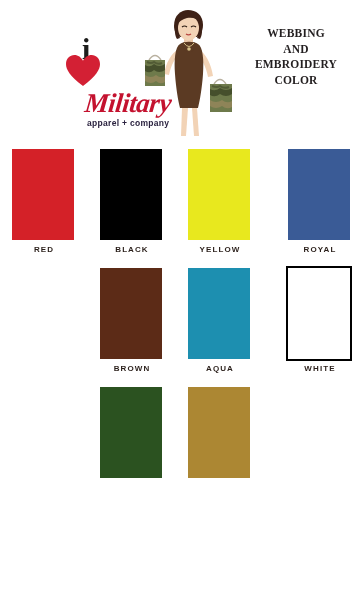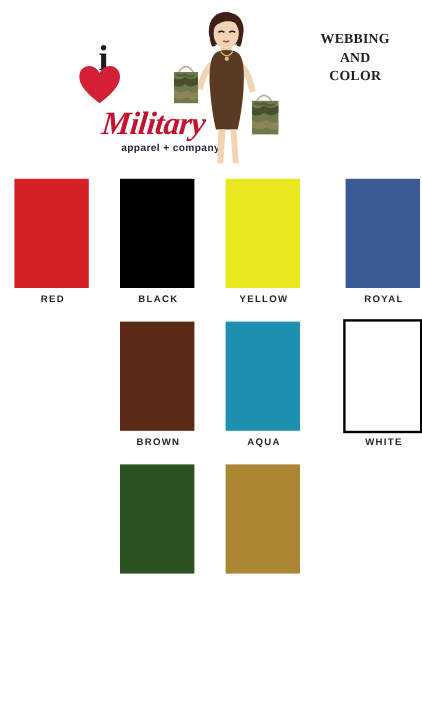--- a/index.html
+++ b/index.html
@@ -59,21 +59,21 @@
     font-weight: bold;
     font-size: 27px;
     color: #c4122f;
     letter-spacing: -0.5px;
     line-height: 1;
     transform: skewX(-6deg);
   }
 
   .logo-tagline {
     position: absolute;
-    left: 43px;
+    left: 29px;
     top: 110px;
     font-family: "Liberation Sans", sans-serif;
     font-size: 8.5px;
     font-weight: bold;
     color: #2b2340;
     letter-spacing: 0.3px;
   }
 
   .logo-figure {
     position: absolute;
@@ -216,20 +216,21 @@
           <path d="M70 92 q6 4 12 0 q5 4 10 1 v6 q-5 3 -10 -1 q-6 4 -12 0 Z" fill="#8E8458"></path>
           <path d="M72 78 q5 2 8 0 q4 3 9 1" stroke="#3A4224" stroke-width="2" fill="none" opacity="0.55"></path>
         </g>
       </svg>
     </div>
   </div>
 
   <div class="header-title">
     <div>WEBBING</div>
     <div>AND</div>
+    <div>EMBROIDERY</div>
     <div>COLOR</div>
   </div>
 </div>
 
 <div class="grid">
 
   <div class="grid-row">
     <div class="cell col0">
       <div class="swatch" style="background-color: rgb(212, 33, 40);"></div>
       <div class="swatch-label">RED</div>

